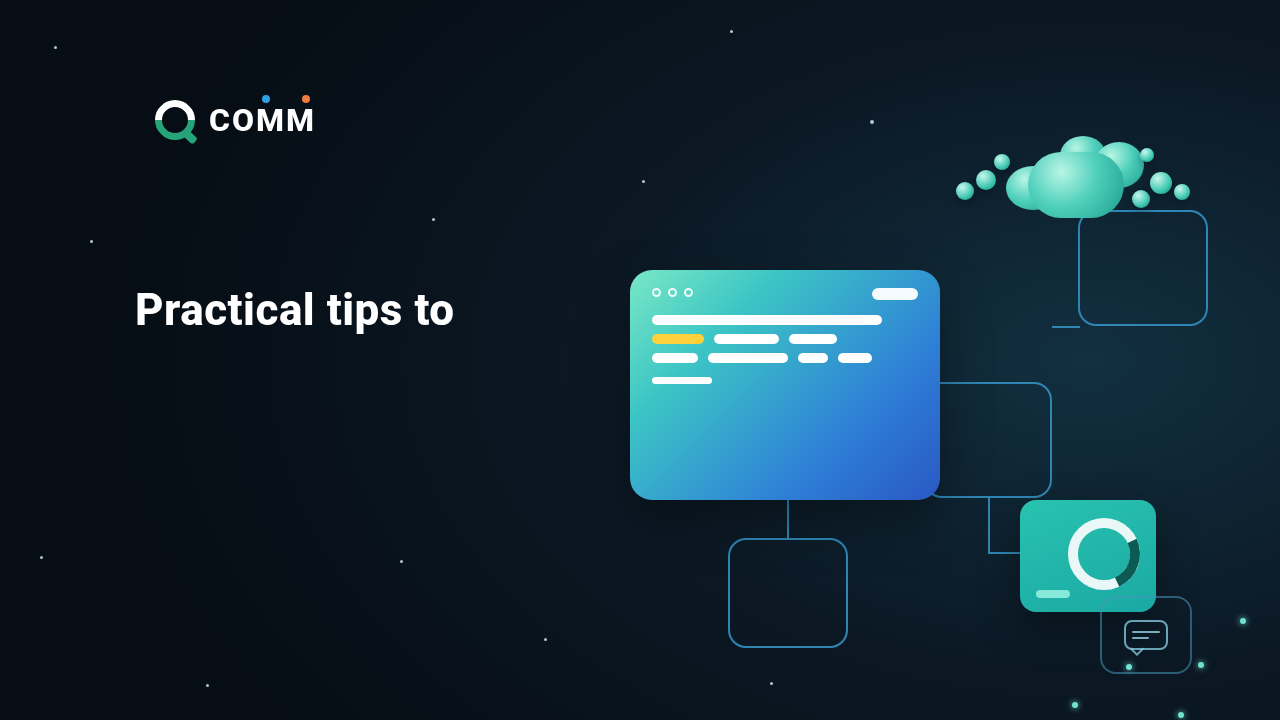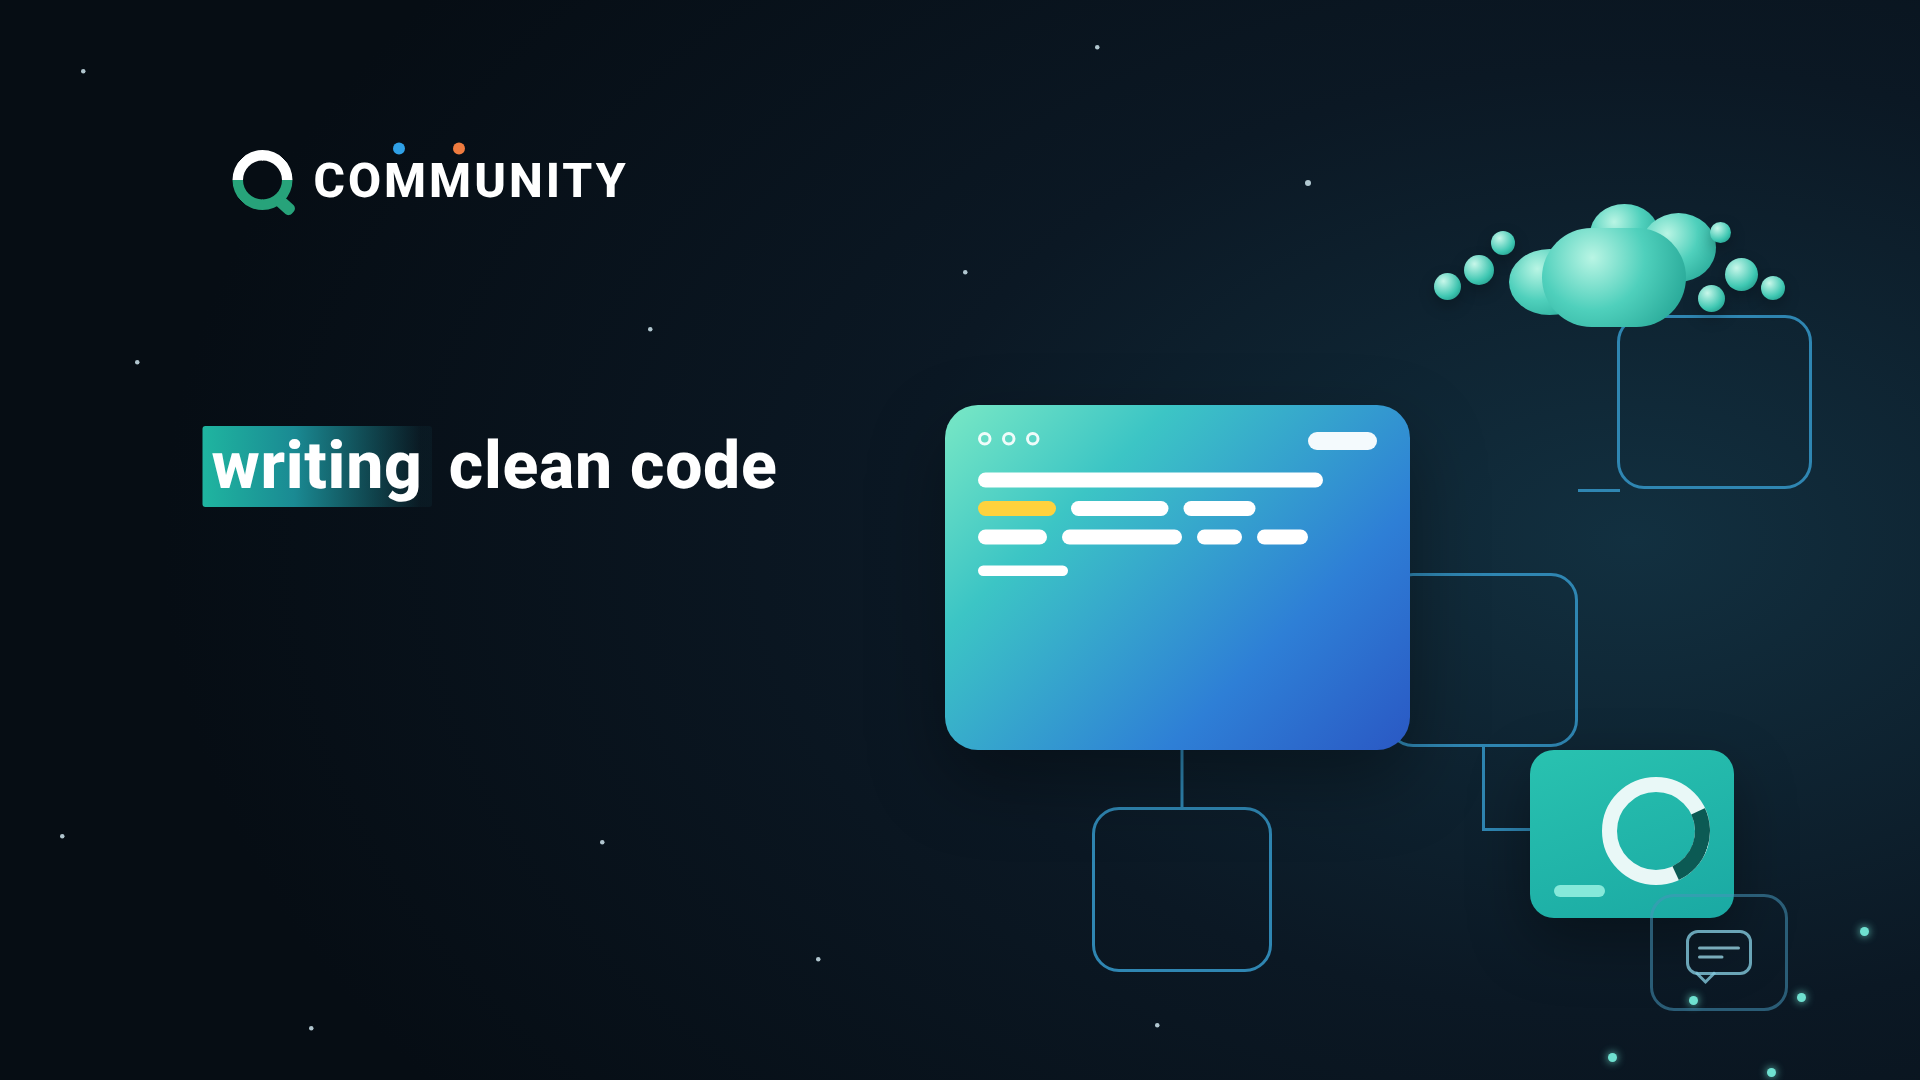--- a/index.html
+++ b/index.html
@@ -185,28 +185,25 @@
     <span>CO</span>
     <span class="m-wrap">
       <span class="dot-blue"></span>
       
       <span>M</span>
     </span>
     <span class="m-wrap">
       <span class="dot-orange"></span>
       <span>M</span>
     </span>
-    <span>UNITY</span>
   </div>
 </div>
 
 <div class="headline">
-  <div>
-    <span class="hl">writing</span><span> clean code</span>
-  </div>
+  <div>Practical tips to</div>
 </div>
 
 <div class="star" style="left:54px;  top:46px;  width:3px; height:3px;"></div>
 <div class="star" style="left:730px; top:30px;  width:3px; height:3px;"></div>
 <div class="star" style="left:870px; top:120px; width:4px; height:4px;"></div>
 <div class="star" style="left:642px; top:180px; width:3px; height:3px;"></div>
 <div class="star" style="left:90px;  top:240px; width:3px; height:3px;"></div>
 <div class="star" style="left:432px; top:218px; width:3px; height:3px;"></div>
 <div class="star" style="left:40px;  top:556px; width:3px; height:3px;"></div>
 <div class="star" style="left:400px; top:560px; width:3px; height:3px;"></div>

